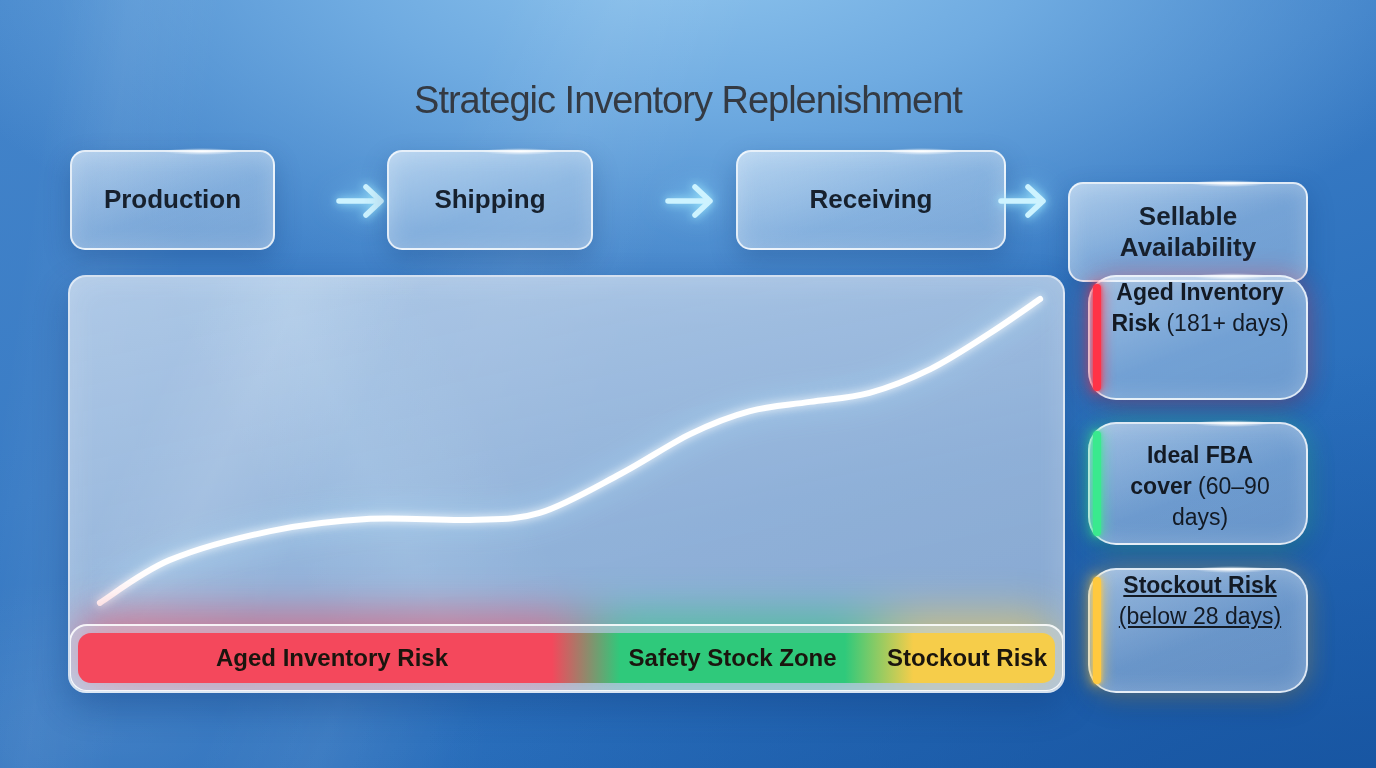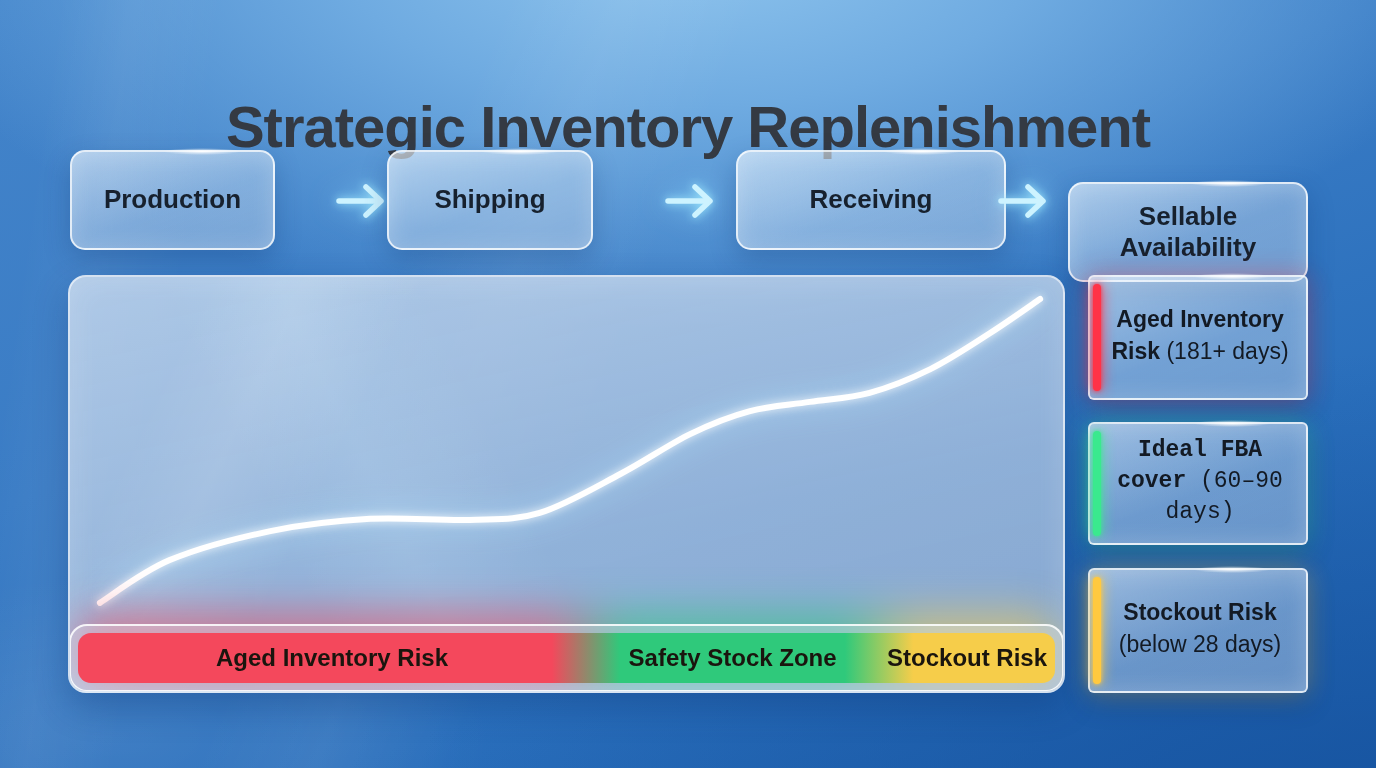--- a/index.html
+++ b/index.html
@@ -14,21 +14,21 @@
   body::before{
     content:'';position:absolute;inset:0;pointer-events:none;
     background:
       linear-gradient(112deg, transparent 30%, rgba(255,255,255,0.06) 37%, transparent 45%),
       linear-gradient(98deg, transparent 4%, rgba(255,255,255,0.05) 9%, transparent 15%),
       radial-gradient(40% 30% at 8% 96%, rgba(255,255,255,0.08), transparent 70%);
   }
 
   .page-title{
     position:absolute;top:54px;left:0;width:100%;
-    text-align:center;font-size:58px;font-weight:700;letter-spacing:-1px;
+    text-align:center;font-size:38px;font-weight:400;letter-spacing:-1px;
     color:#343a43;
   }
 
   
   .glass{
     background:linear-gradient(160deg, rgba(236,245,253,0.60) 0%, rgba(196,216,238,0.46) 55%, rgba(176,200,228,0.50) 100%);
     border:2px solid rgba(255,255,255,0.78);
     border-radius:15px;
     box-shadow:0 10px 26px rgba(15,55,115,0.28), inset 0 0 22px rgba(255,255,255,0.22);
     position:absolute;
@@ -85,28 +85,28 @@
     width:100%;height:100%;border-radius:13px;display:flex;align-items:center;overflow:hidden;
   }
   .zone-cell{
     display:flex;align-items:center;justify-content:center;height:100%;
     font-size:24px;font-weight:600;color:#1a150e;white-space:nowrap;
   }
 
   
   .legend-card{
     position:absolute;left:1088px;width:220px;
-    display:flex;align-items:center;justify-content:center;text-align:center;
+    display:flex;justify-content:center;text-align:center;
     font-size:23px;line-height:1.35;color:#131a24;
-    padding:6px 16px 10px 20px;box-sizing:border-box;
-    border-radius:6px;
+    padding:0 16px 10px 20px;box-sizing:border-box;
+    border-radius:28px;
   }
   .lc1{top:275px;height:125px;}
   .lc2{top:422px;height:123px;}
-  .lc3{top:568px;height:125px;}
+  .lc3{top:568px;height:125px;text-decoration:underline;}
   .legend-card .card-title{font-weight:700;}
   .legend-card .card-detail{font-weight:400;}
   .accent-stripe{
     position:absolute;left:3px;top:7px;bottom:7px;width:8px;border-radius:5px;
   }
 </style>
 </head>
 <body>
 
 <h1 class="page-title">Strategic Inventory Replenishment</h1>
@@ -167,21 +167,21 @@
 
 <div class="glass legend-card lc1" style="box-shadow: rgba(255, 51, 71, 0.333) 0px 0px 26px, rgba(10, 40, 90, 0.3) 0px 10px 26px, rgba(255, 255, 255, 0.22) 0px 0px 22px inset;">
   <span class="accent-stripe" style="background: rgb(255, 51, 71); box-shadow: rgb(255, 51, 71) 0px 0px 14px, rgb(255, 51, 71) 0px 0px 4px;"></span>
   <p style="margin:0;">
     <span class="card-title">Aged Inventory Risk</span>
     <span class="card-detail">(181+ days)</span>
   </p>
 </div>
 <div class="glass legend-card lc2" style="box-shadow: rgba(58, 233, 142, 0.333) 0px 0px 26px, rgba(10, 40, 90, 0.3) 0px 10px 26px, rgba(255, 255, 255, 0.22) 0px 0px 22px inset;">
   <span class="accent-stripe" style="background: rgb(58, 233, 142); box-shadow: rgb(58, 233, 142) 0px 0px 14px, rgb(58, 233, 142) 0px 0px 4px;"></span>
-  <p style="margin:0;font-family:Liberation Mono, monospace;">
+  <p style="margin:16px;">
     <span class="card-title">Ideal FBA cover</span>
     <span class="card-detail">(60–90 days)</span>
   </p>
 </div>
 <div class="glass legend-card lc3" style="box-shadow: rgba(255, 201, 63, 0.333) 0px 0px 26px, rgba(10, 40, 90, 0.3) 0px 10px 26px, rgba(255, 255, 255, 0.22) 0px 0px 22px inset;">
   <span class="accent-stripe" style="background: rgb(255, 201, 63); box-shadow: rgb(255, 201, 63) 0px 0px 14px, rgb(255, 201, 63) 0px 0px 4px;"></span>
   <p style="margin:0;">
     <span class="card-title">Stockout Risk</span>
     <span class="card-detail">(below 28 days)</span>
   </p>

